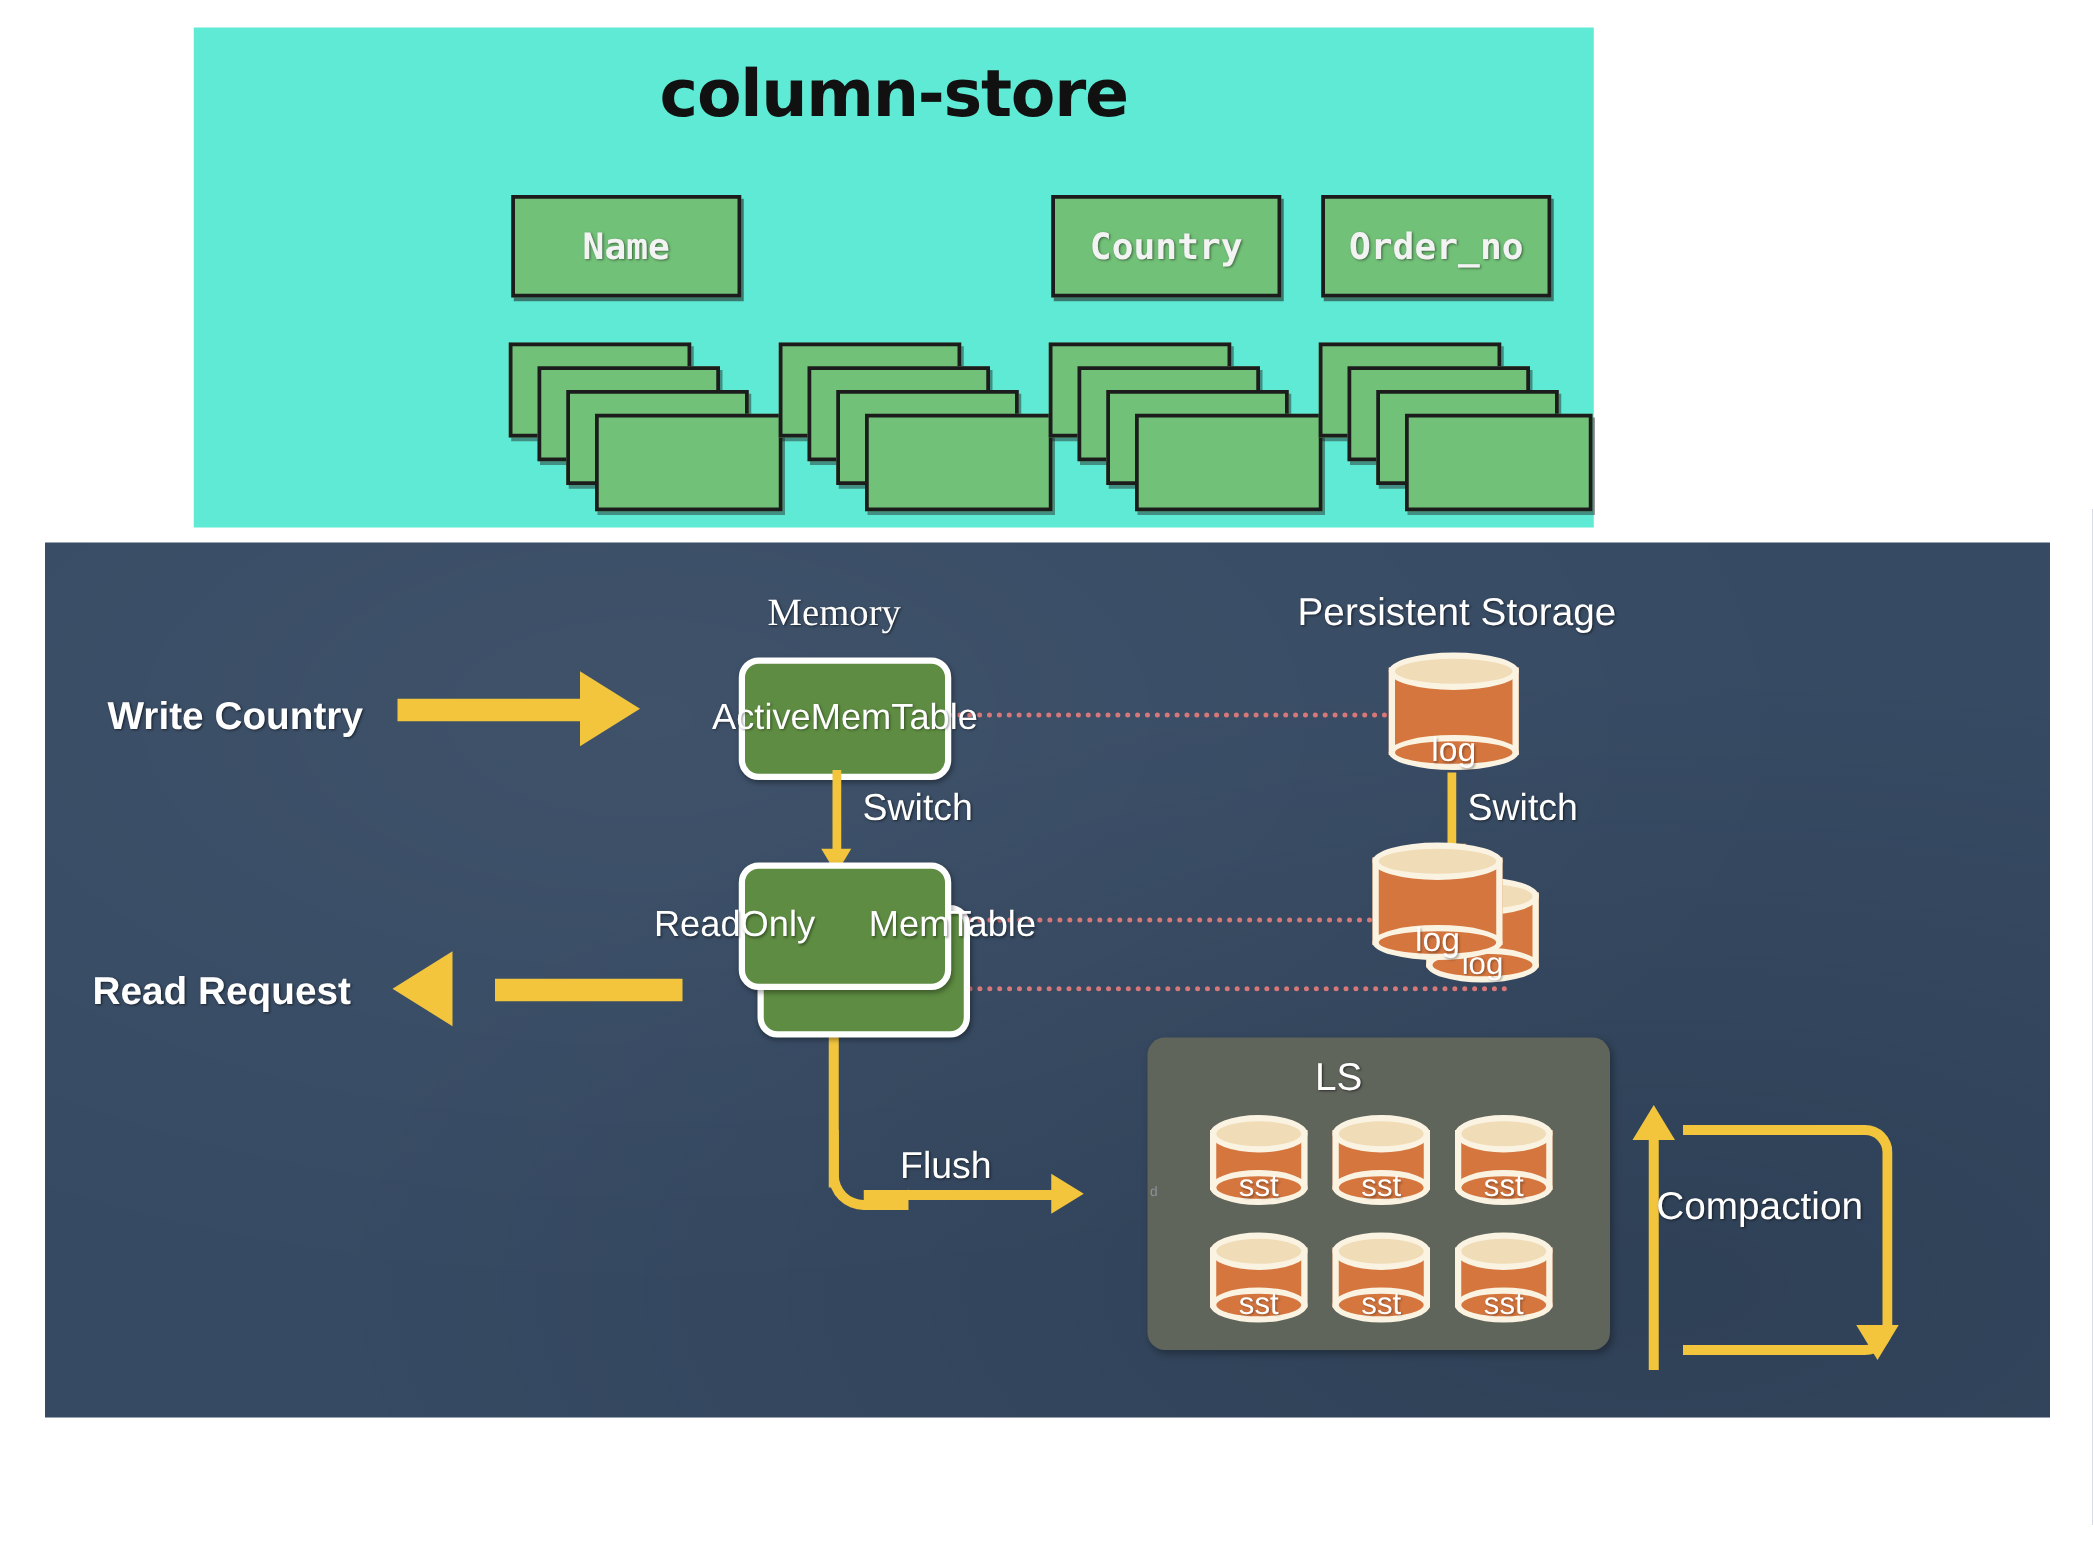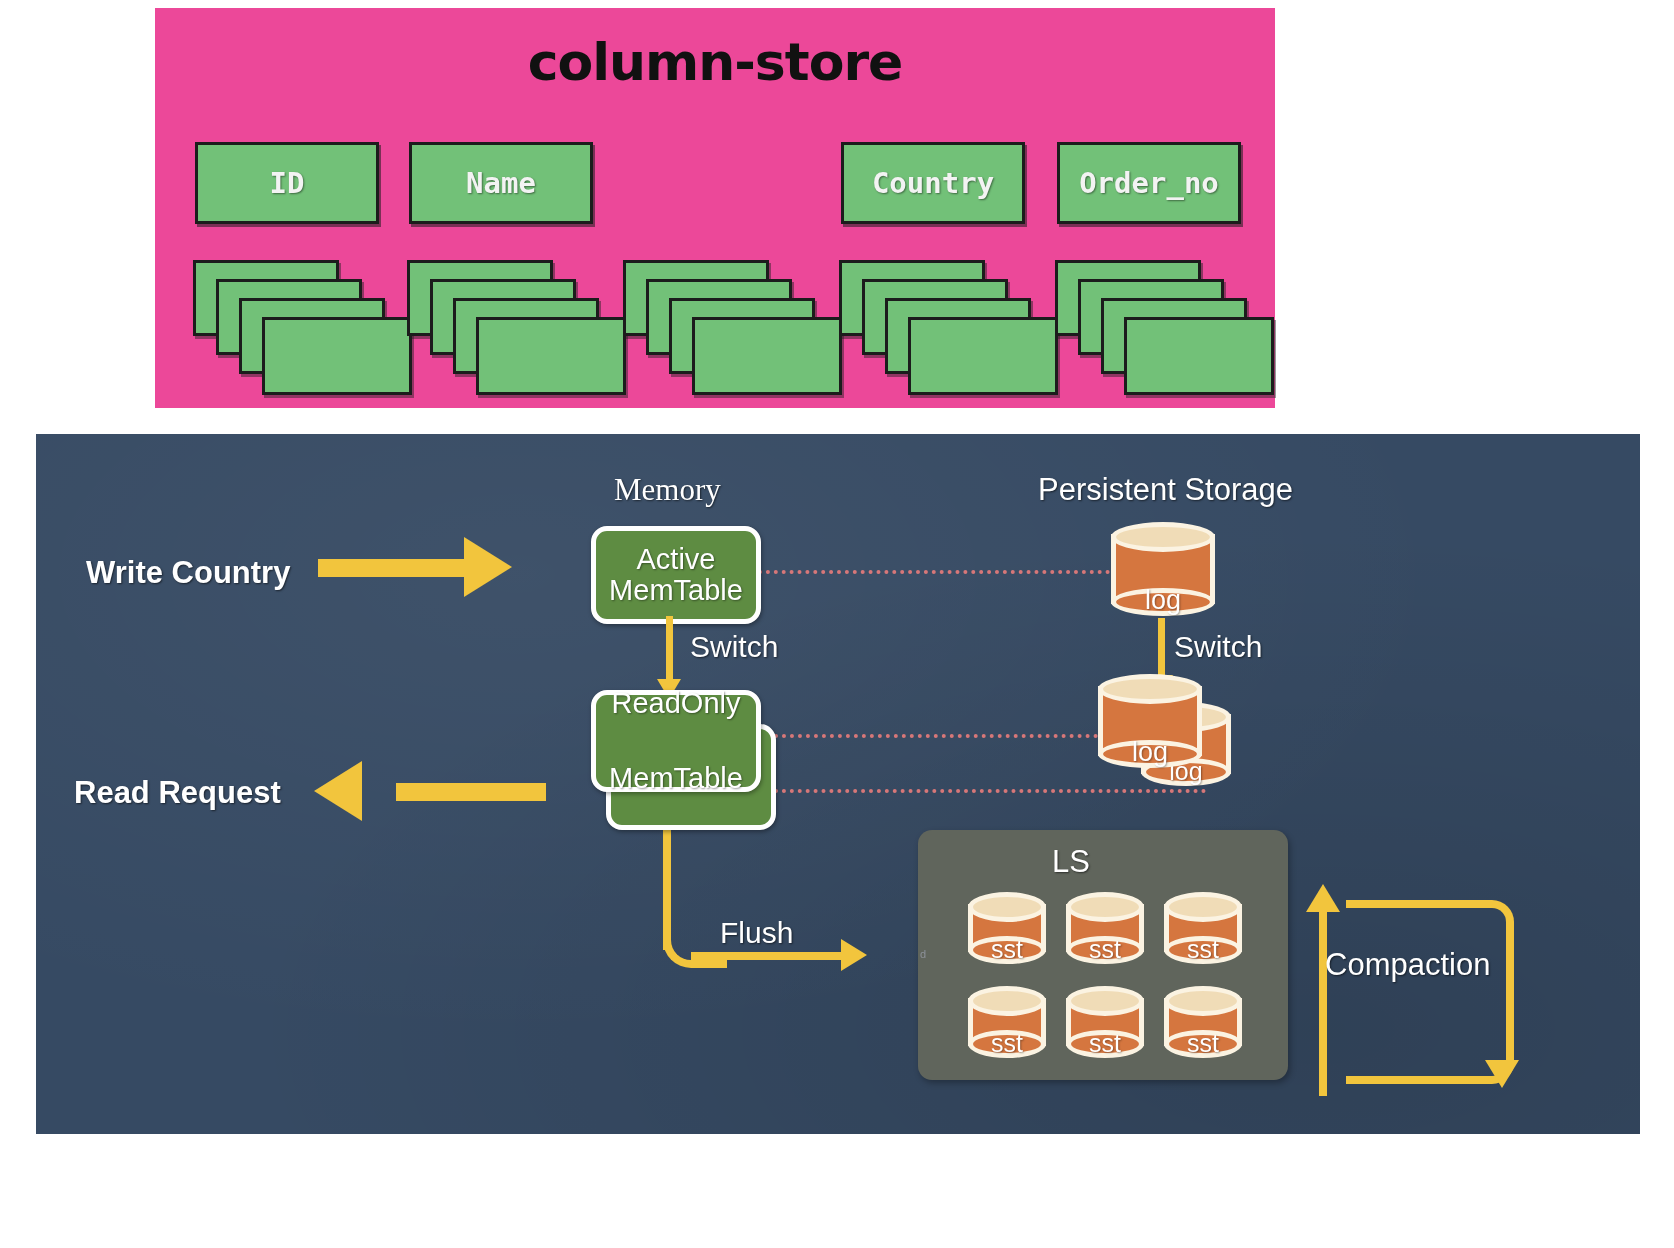--- a/index.html
+++ b/index.html
@@ -1,22 +1,22 @@
 <!DOCTYPE html>
 <html><head>
 <meta charset="utf-8">
 <style>
   html,body{margin:0;padding:0;background:#ffffff;}
   body{font-family:"Liberation Sans", sans-serif;}
   #page{position:relative;width:1674px;height:1248px;background:#ffffff;overflow:hidden;}
 
   
   #colstore{
-    position:absolute;left:155px;top:8px;width:1120px;height:400px;
-    background:#ec4899;
+    position:absolute;left:155px;top:22px;width:1120px;height:400px;
+    background:#5eead4;
   }
   #colstore-title{
     position:absolute;left:0;top:24px;width:1120px;text-align:center;
     font-family:"DejaVu Sans", sans-serif;
     font-weight:bold;font-size:52px;color:#111;letter-spacing:-1px;
   }
   .col-group{position:absolute;top:134px;width:190px;height:250px;}
   .col-head{
     position:absolute;left:28px;top:0;width:178px;height:76px;
     background:#72c178;border:3px solid #1c1c1c;
@@ -58,21 +58,21 @@
   #lbl-switch2{left:1138px;top:196px;font-size:30px;}
   #lbl-flush{left:684px;top:482px;font-size:30px;}
   #lbl-compaction{left:1289px;top:513px;font-size:31px;}
   #lbl-ls{left:1016px;top:410px;font-size:31px;}
   #lbl-stray{left:884px;top:514px;font-size:11px;color:#8c9199;text-shadow:none;}
 
   
   .memtable{
     position:absolute;background:#5e8c42;border:5px solid #ffffff;
     border-radius:16px;box-shadow:1px 2px 4px rgba(0,0,0,.35);
-    display:flex;flex-direction:column;align-items:center;justify-content:center;
+    display:flex;align-items:center;justify-content:center;
   }
   .memtable span{
     color:#ffffff;font-size:29px;line-height:1.08;
     text-shadow:1px 1px 2px rgba(0,0,0,.4);
   }
   #mt-active{left:555px;top:92px;width:160px;height:88px;}
   #mt-ro-back{left:570px;top:290px;width:160px;height:96px;z-index:1;}
   #mt-ro-front{left:555px;top:256px;width:160px;height:92px;z-index:2;gap:43px;}
 
   
@@ -163,29 +163,20 @@
     border-top:28px solid #f2c53d;}
 </style>
 </head>
 <body>
 
 <div id="page">
 
   <div id="colstore">
     <div id="colstore-title">column-store</div>
 
-    <div class="col-group" style="left:12px;">
-      <div class="col-head">
-        <span>ID</span>
-      </div>
-      <div class="cell c1"></div>
-      <div class="cell c2"></div>
-      <div class="cell c3"></div>
-      <div class="cell c4"></div>
-    </div>
 
     <div class="col-group" style="left:226px;">
       <div class="col-head">
         <span>Name</span>
       </div>
       <div class="cell c1"></div>
       <div class="cell c2"></div>
       <div class="cell c3"></div>
       <div class="cell c4"></div>
     </div>

